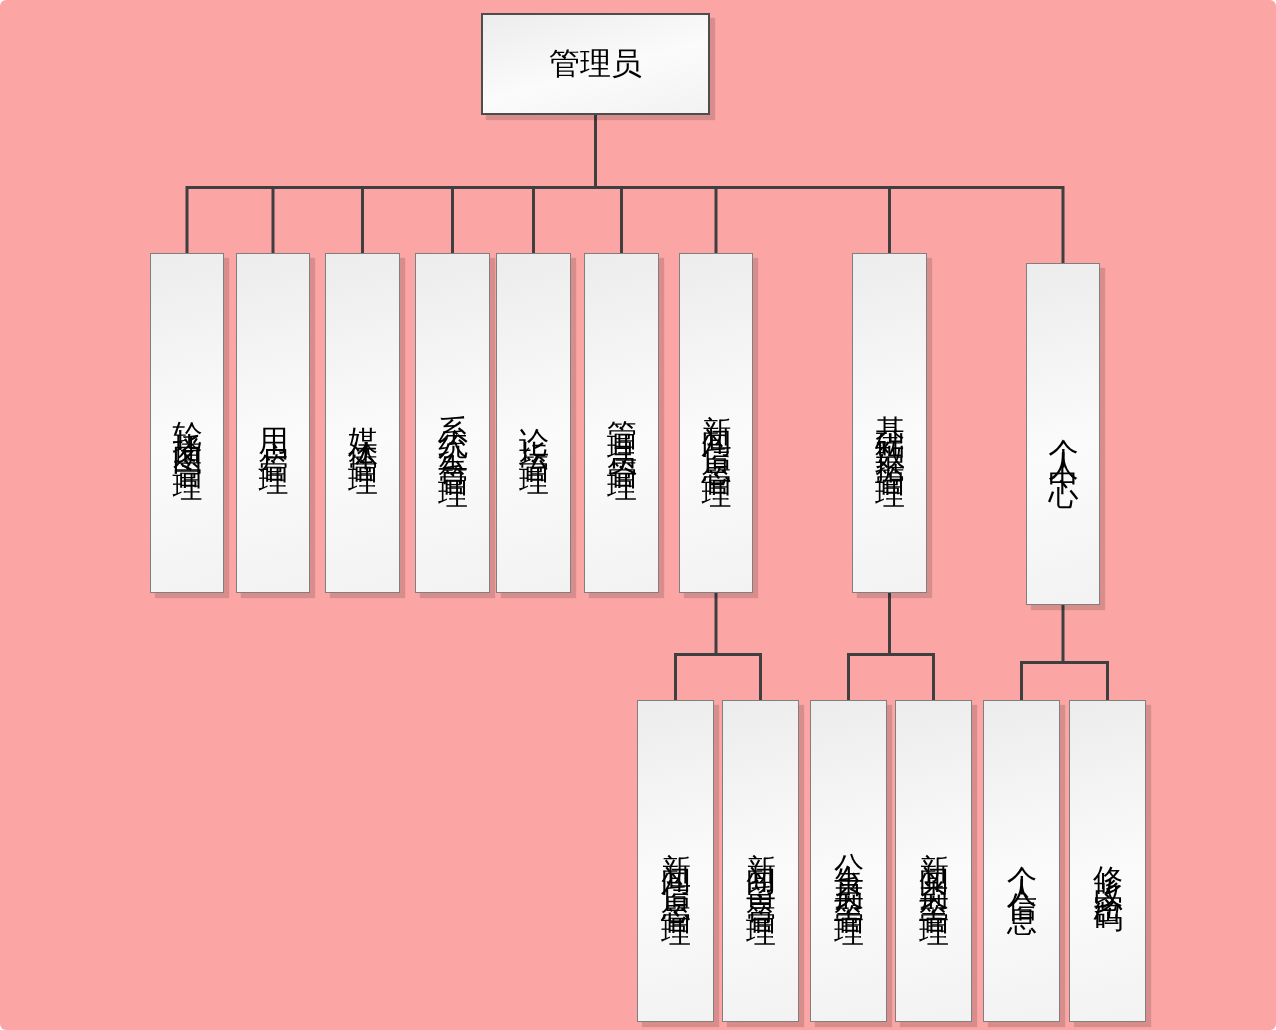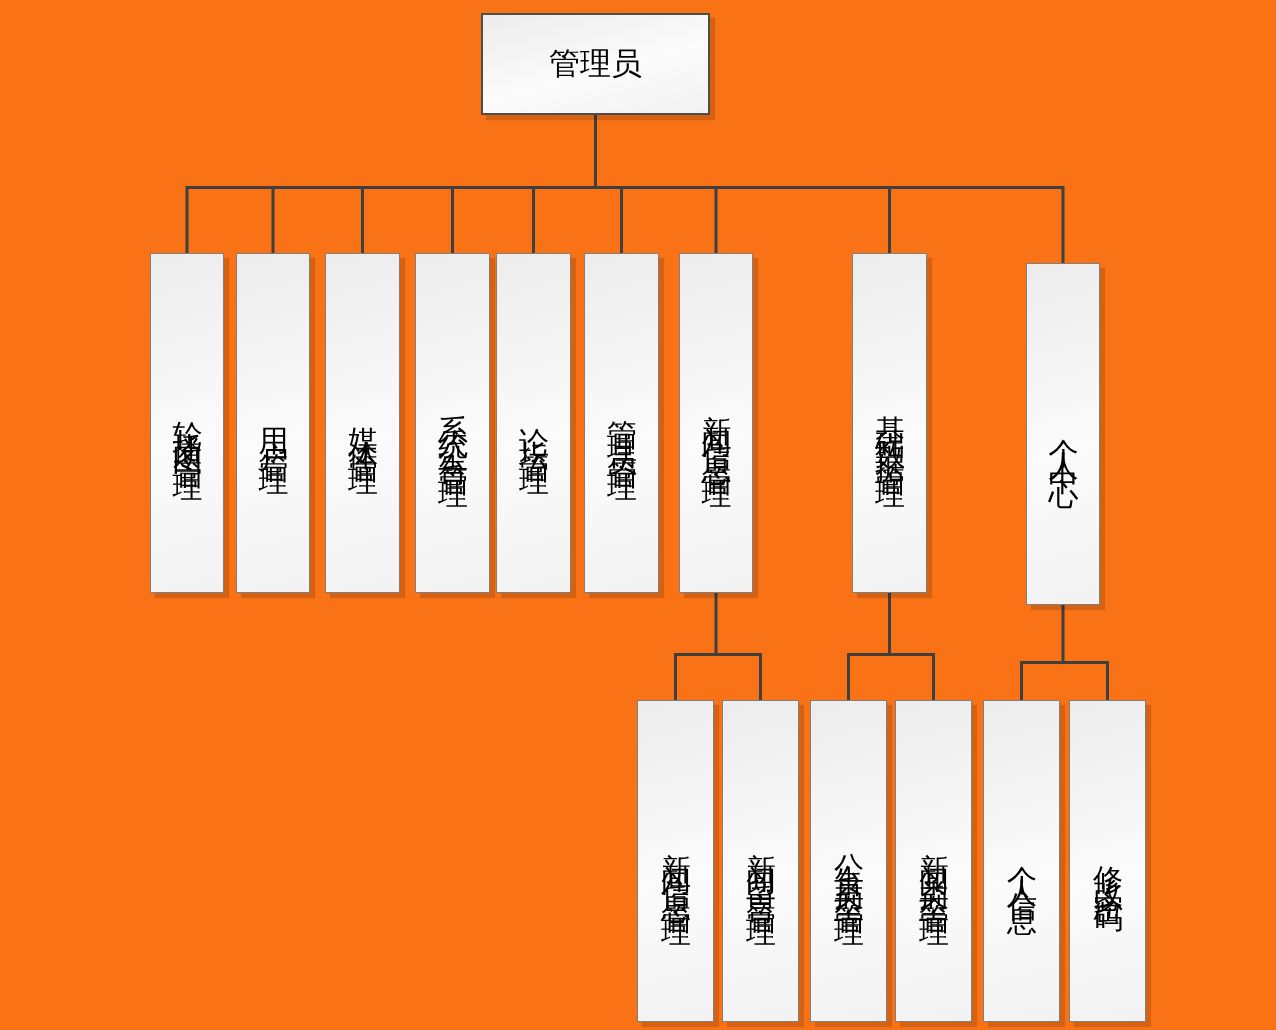--- a/index.html
+++ b/index.html
@@ -5,22 +5,23 @@
   html, body {
     margin: 0;
     padding: 0;
     background: #ffffff;
     font-family: "Liberation Sans", sans-serif;
   }
   .canvas {
     position: relative;
     width: 1276px;
     height: 1030px;
-    background: #f97316;
+    background: #fca5a5;
     overflow: hidden;
+    border-radius: 6px;
   }
   .wires {
     position: absolute;
     left: 0;
     top: 0;
     pointer-events: none;
   }
   .node {
     position: absolute;
     box-sizing: border-box;

